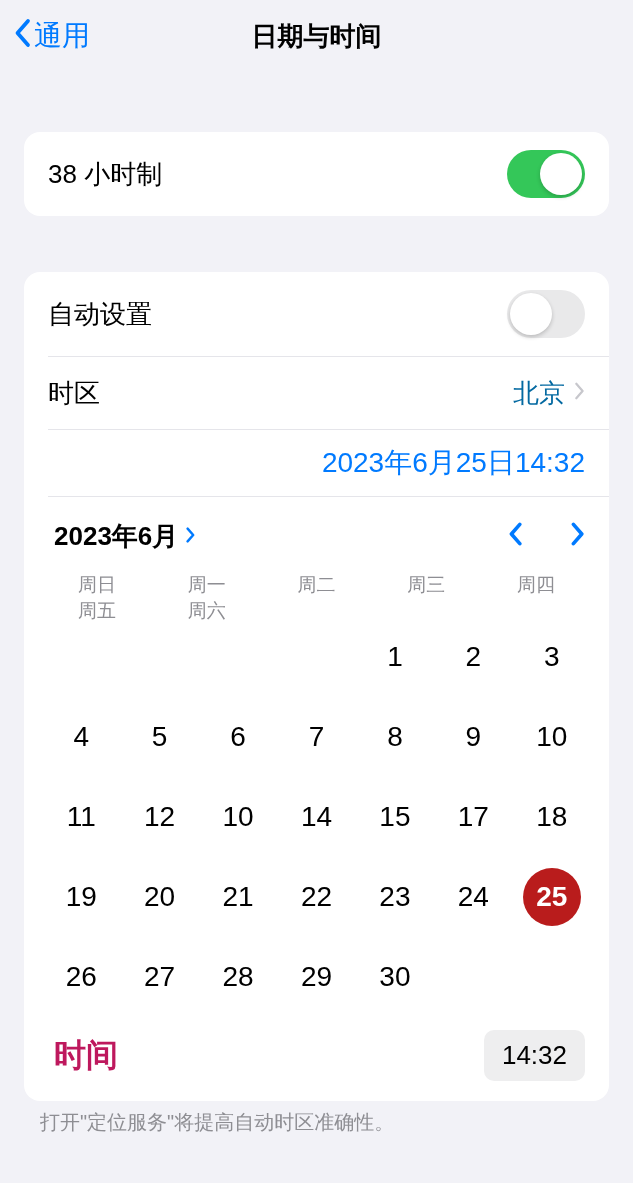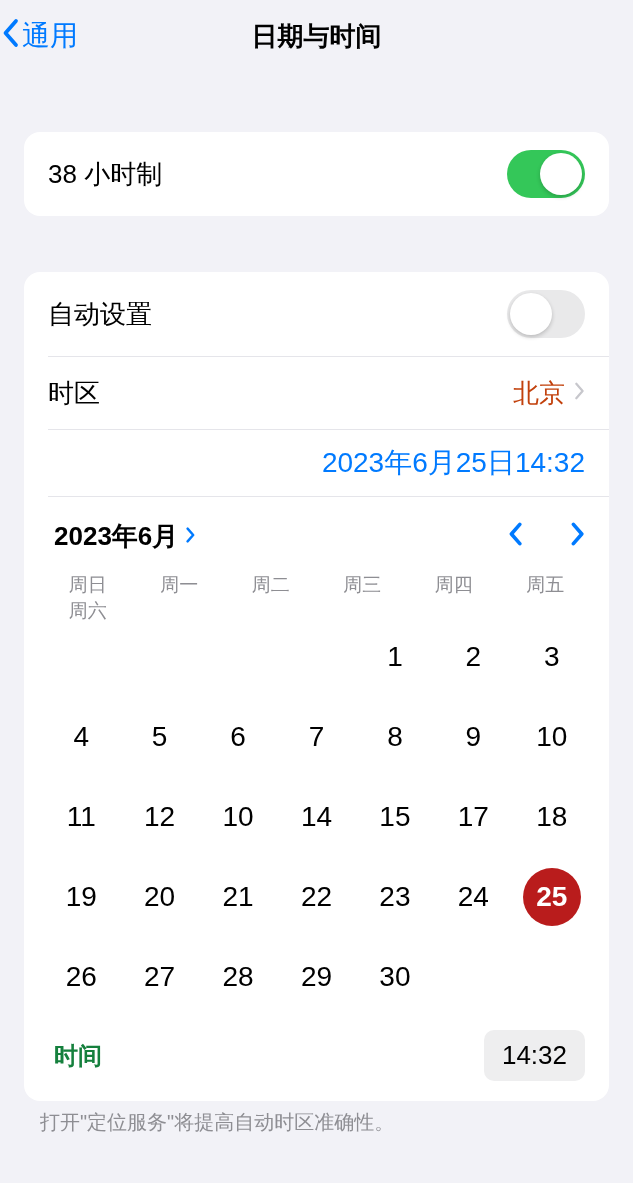--- a/index.html
+++ b/index.html
@@ -14,20 +14,21 @@
       display: flex;
       align-items: center;
       height: 72px;
       position: relative;
     }
     .back-button {
       display: flex;
       align-items: center;
       color: #007aff;
       font-size: 28px;
+      padding-left: 12px;
       cursor: pointer;
       justify-content: center;
     }
     .back-chevron {
       font-weight: 300;
     }
     .back-label {
       margin-left: 2px;
     }
     .page-title {
@@ -84,21 +85,21 @@
       height: 42px;
       background: #fff;
       border-radius: 50%;
       top: 3px;
       box-shadow: 0 2px 4px rgba(0,0,0,0.2);
     }
     .switch.on .switch-knob { right: 3px; }
     .switch.off .switch-knob { left: 3px; }
     .row-value {
       font-size: 26px;
-      color: #c2410c;
+      color: #0369a1;
       display: flex;
       align-items: center;
     }
     .chevron-right {
       color: #c7c7cc;
       margin-left: 8px;
       font-size: 22px;
       font-weight: 600;
     }
     .picker-row {
@@ -134,21 +135,21 @@
       gap: 46px;
     }
     .nav-arrow {
       color: #007aff;
       font-size: 28px;
       font-weight: 700;
       cursor: pointer;
     }
     .weekdays {
       display: grid;
-      grid-template-columns: repeat(6, 1fr);
+      grid-template-columns: repeat(5, 1fr);
       padding: 10px 18px 4px 18px;
       text-align: center;
     }
     .weekday {
       font-size: 19px;
       color: #8e8e93;
       font-weight: 500;
     }
     .calendar-grid {
       display: grid;
@@ -180,23 +181,23 @@
       justify-content: center;
       font-weight: 600;
     }
     .time-row {
       display: flex;
       align-items: center;
       justify-content: space-between;
       padding: 14px 24px 20px 30px;
     }
     .time-label {
-      font-size: 24px;
+      font-size: 32px;
       font-weight: 600;
-      color: #15803d;
+      color: #be185d;
     }
     .time-pill {
       background: #eeeeef;
       border-radius: 10px;
       padding: 10px 18px;
       font-size: 26px;
       color: #000;
       cursor: pointer;
     }
     .footer-text {

